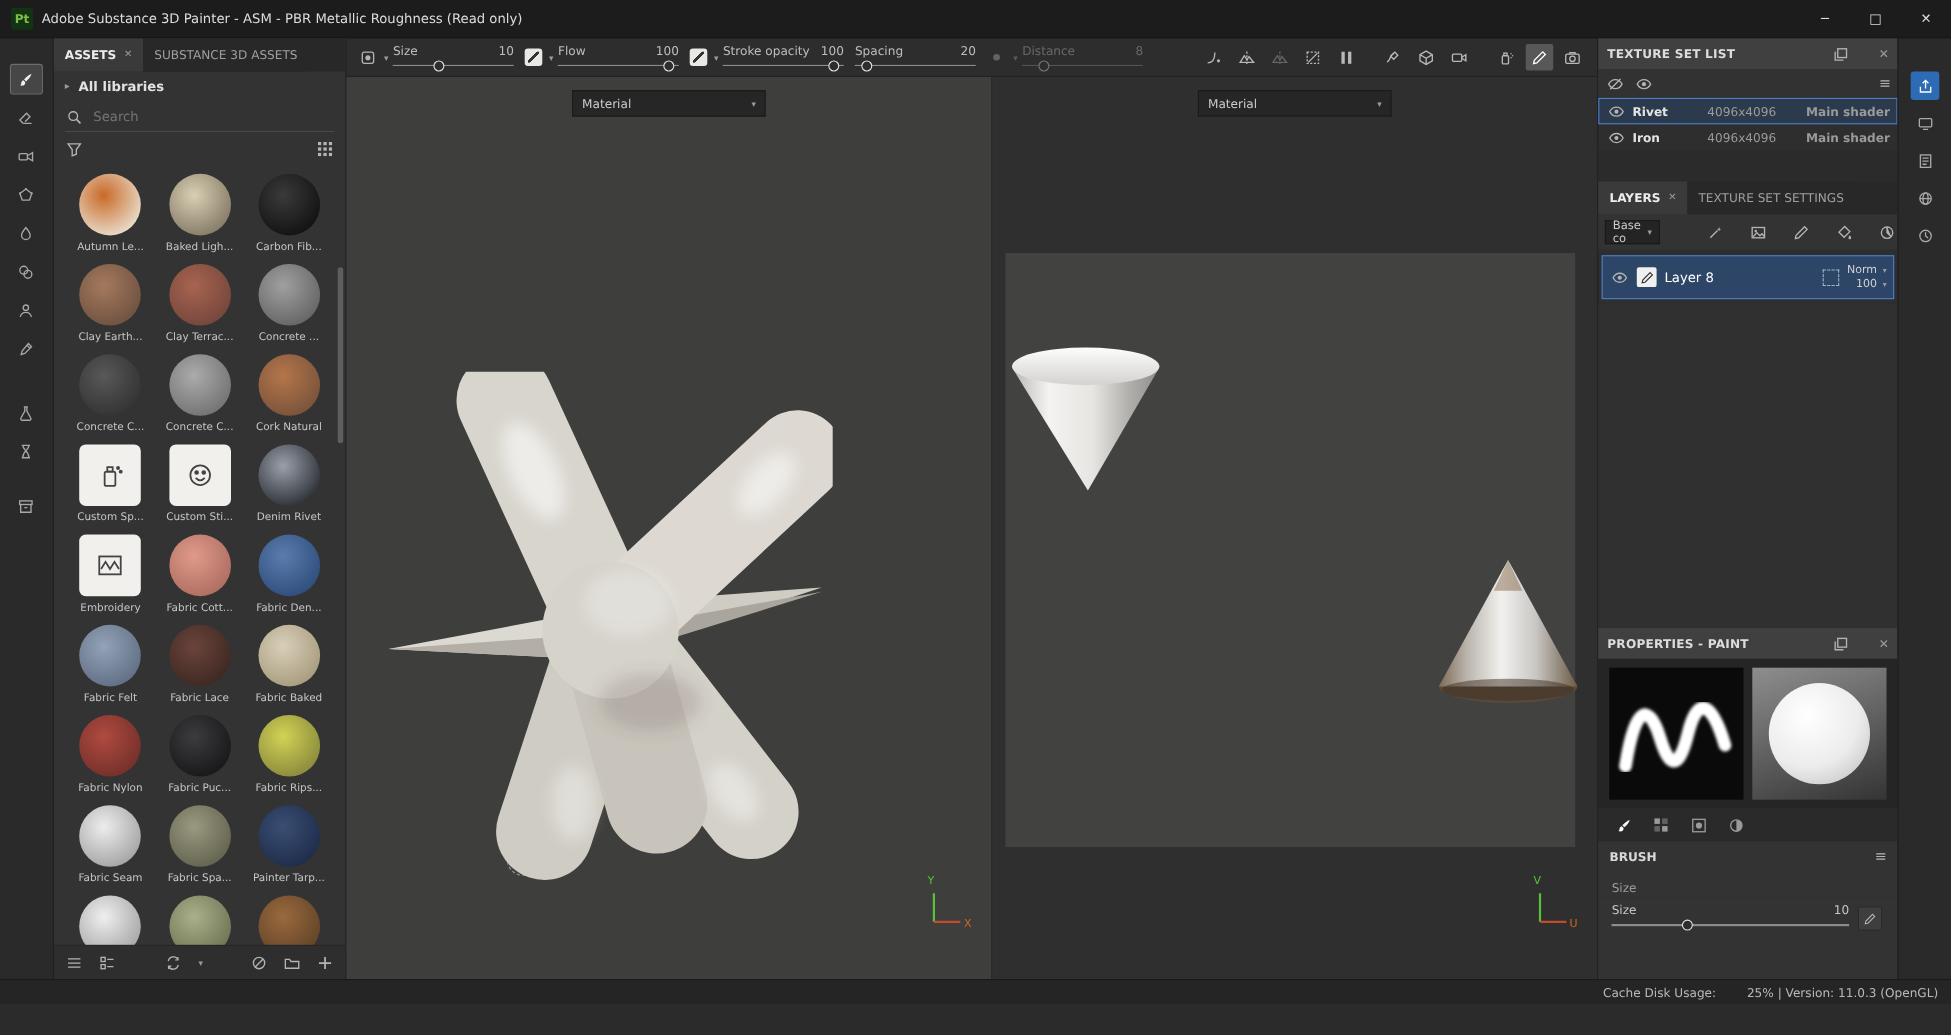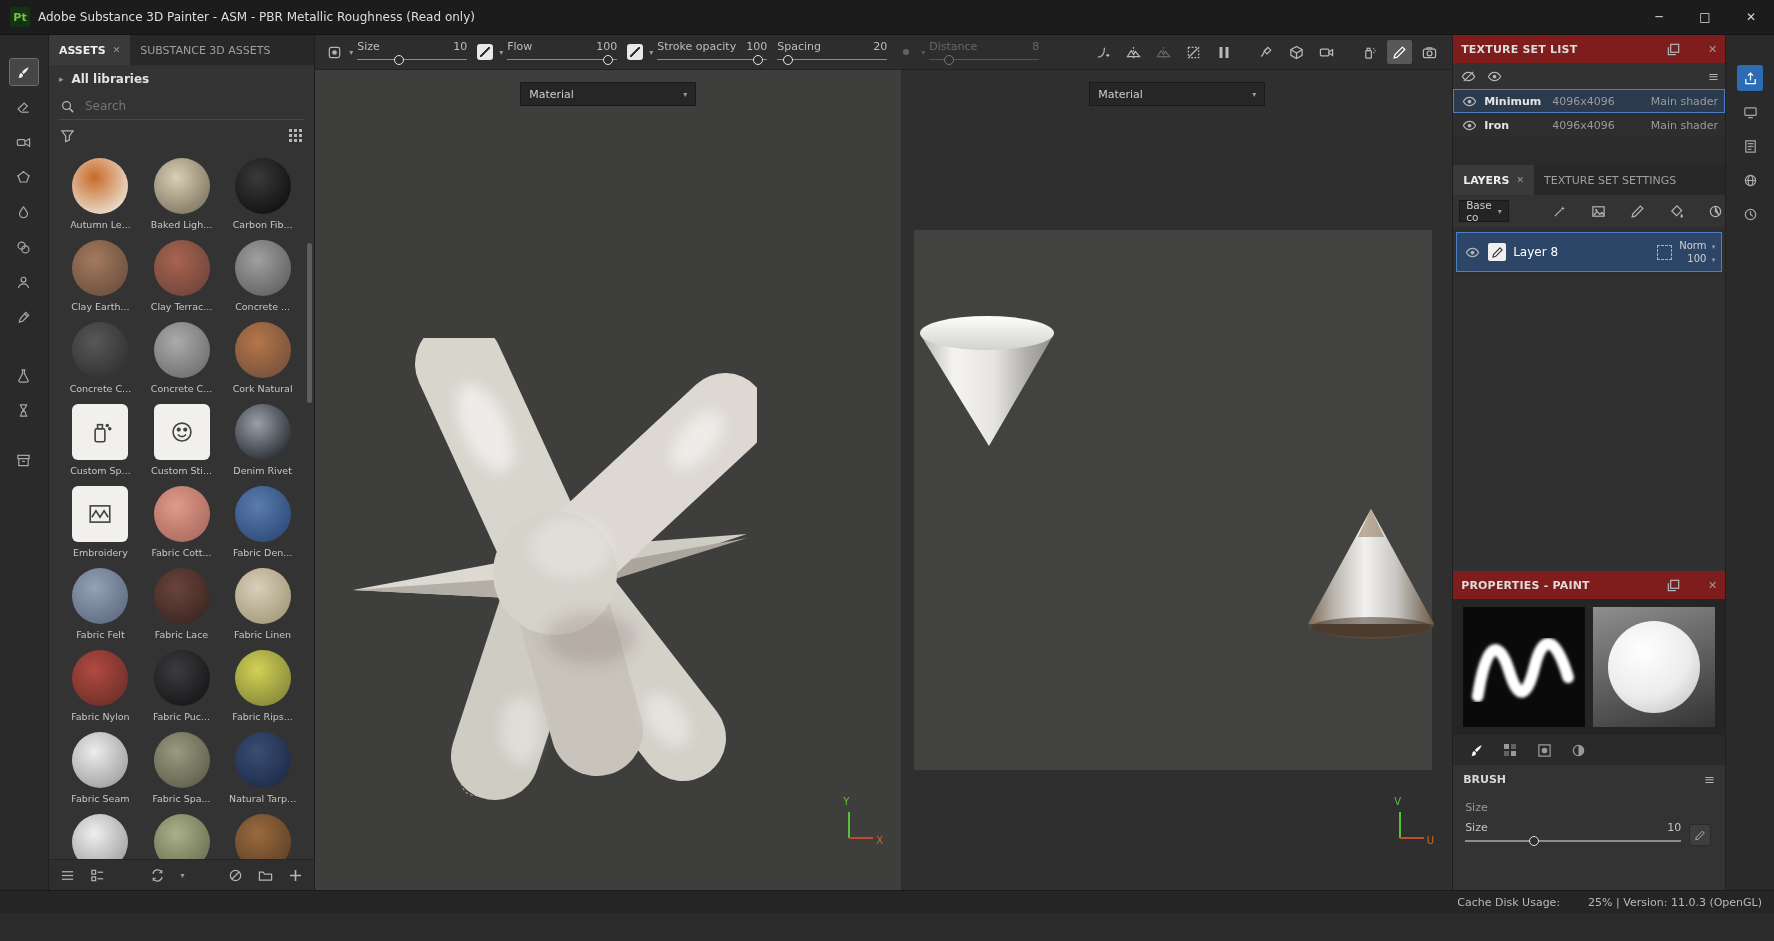--- a/index.html
+++ b/index.html
@@ -82,29 +82,29 @@
           border:1px solid #1a1a1a;display:flex;align-items:center;justify-content:space-between;padding:0 8px;
           color:#cccccc;font-size:11px;z-index:5;}
   .brush-cursor{position:absolute;left:146px;top:698px;width:26px;height:26px;border:1.5px dashed #d0d0d0;
                 border-radius:50%;opacity:.75;}
   .gizmo{position:absolute;right:22px;bottom:42px;width:44px;height:48px;}
   .gizmo .ax-up{position:absolute;left:8px;top:-4px;color:#58c238;font-size:10px;}
   .gizmo .ax-right{position:absolute;right:-4px;bottom:2px;color:#d2691e;font-size:10px;}
   .shape{position:absolute;}
   
   .right-panel{width:272px;background:#2e2e2e;border-left:1px solid #1f1f1f;display:flex;flex-direction:column;font-size:11px;}
-  .rp-header{height:28px;background:#7f1d1d;display:flex;align-items:center;padding:0 8px;gap:25px;flex:0 0 auto;}
+  .rp-header{height:28px;background:#404040;display:flex;align-items:center;padding:0 8px;gap:25px;flex:0 0 auto;}
   .rp-title{font-weight:bold;font-size:11px;color:#dcdcdc;letter-spacing:.2px;flex:1;}
   .ts-toolbar{height:26px;background:#323232;display:flex;align-items:center;padding:0 6px;gap:8px;flex:0 0 auto;}
   .ts-toolbar .spacer{flex:1;}
   .ts-row{height:22px;display:flex;align-items:center;gap:6px;padding:0 6px;border:1px solid transparent;flex:0 0 auto;}
   .ts-row.selected{border-color:#4e7fc4;background:#2c3a4e;}
   .ts-name{width:62px;color:#e4e4e4;font-weight:bold;}
   .ts-res{flex:1;color:#9a9a9a;}
-  .ts-shader{color:#9a9a9a;}
+  .ts-shader{color:#9a9a9a;font-weight:bold;}
   .rp-gap{height:28px;background:#2b2b2b;flex:0 0 auto;}
   .layer-tabs{height:30px;background:#282828;display:flex;align-items:stretch;flex:0 0 auto;}
   .channel-row{height:32px;background:#333;display:flex;align-items:center;padding:0 6px;gap:21px;flex:0 0 auto;}
   .mini-dd{height:20px;background:#242424;border:1px solid #191919;display:flex;align-items:center;gap:4px;
            padding:0 6px;color:#cccccc;font-size:10.5px;}
   .channel-row .spacer{flex:1;}
   .layer-row{margin:5px 3px;height:38px;background:#2d4668;border:1px solid #4e7fc4;display:flex;align-items:center;
              padding:0 6px;gap:7px;flex:0 0 auto;}
   .layer-chip{width:18px;height:18px;background:#f0f0f0;border-radius:2px;display:flex;align-items:center;
               justify-content:center;color:#333;}
@@ -361,21 +361,21 @@
           <div class="asset-tile">
             <div class="thumb circle" style="background: radial-gradient(circle at 40% 35%, rgb(147, 162, 182) 0%, rgb(93, 107, 128) 85%);"></div>
             <div class="asset-label">Fabric Felt</div>
           </div>
           <div class="asset-tile">
             <div class="thumb circle" style="background: radial-gradient(circle at 40% 35%, rgb(106, 68, 60) 0%, rgb(58, 38, 32) 85%);"></div>
             <div class="asset-label">Fabric Lace</div>
           </div>
           <div class="asset-tile">
             <div class="thumb circle" style="background: radial-gradient(circle at 40% 35%, rgb(217, 207, 186) 0%, rgb(163, 152, 121) 85%);"></div>
-            <div class="asset-label">Fabric Linen</div>
+            <div class="asset-label">Fabric Baked</div>
           </div>
           <div class="asset-tile">
             <div class="thumb circle" style="background: radial-gradient(circle at 40% 35%, rgb(176, 74, 64) 0%, rgb(110, 46, 40) 85%);"></div>
             <div class="asset-label">Fabric Nylon</div>
           </div>
           <div class="asset-tile">
             <div class="thumb circle" style="background: radial-gradient(circle at 40% 35%, rgb(60, 60, 62) 0%, rgb(21, 21, 23) 85%);"></div>
             <div class="asset-label">Fabric Puc...</div>
           </div>
           <div class="asset-tile">
@@ -385,21 +385,21 @@
           <div class="asset-tile">
             <div class="thumb circle" style="background: radial-gradient(circle at 40% 35%, rgb(237, 237, 237) 0%, rgb(158, 158, 158) 85%);"></div>
             <div class="asset-label">Fabric Seam</div>
           </div>
           <div class="asset-tile">
             <div class="thumb circle" style="background: radial-gradient(circle at 40% 35%, rgb(154, 154, 128) 0%, rgb(94, 94, 76) 85%);"></div>
             <div class="asset-label">Fabric Spa...</div>
           </div>
           <div class="asset-tile">
             <div class="thumb circle" style="background: radial-gradient(circle at 40% 35%, rgb(58, 78, 116) 0%, rgb(28, 42, 70) 85%);"></div>
-            <div class="asset-label">Natural Tarp...</div>
+            <div class="asset-label">Painter Tarp...</div>
           </div>
           <div class="asset-tile">
             <div class="thumb circle" style="background: radial-gradient(circle at 40% 35%, rgb(239, 239, 239) 0%, rgb(160, 160, 160) 85%);"></div>
             <div class="asset-label"></div>
           </div>
           <div class="asset-tile">
             <div class="thumb circle" style="background: radial-gradient(circle at 40% 35%, rgb(170, 176, 138) 0%, rgb(106, 112, 80) 85%);"></div>
             <div class="asset-label"></div>
           </div>
           <div class="asset-tile">
@@ -737,21 +737,21 @@
         <span style="color:#b4b4b4;font-size:13px">≡</span>
       </div>
       <div id="ts-rows">
           <div class="ts-row selected">
             <span class="i">
               <svg width="15" height="15" viewBox="0 0 16 16" fill="none" stroke="currentColor" stroke-width="1.3">
                 <path d="M1.5 8C3 5.2 5.4 3.6 8 3.6S13 5.2 14.5 8C13 10.8 10.6 12.4 8 12.4S3 10.8 1.5 8z"></path>
                 <circle cx="8" cy="8" r="2" fill="currentColor" stroke="none"></circle>
               </svg>
             </span>
-            <span class="ts-name">Minimum</span>
+            <span class="ts-name">Rivet</span>
             <span class="ts-res">4096x4096</span>
             <span class="ts-shader">Main shader</span>
           </div>
           <div class="ts-row">
             <span class="i">
               <svg width="15" height="15" viewBox="0 0 16 16" fill="none" stroke="currentColor" stroke-width="1.3">
                 <path d="M1.5 8C3 5.2 5.4 3.6 8 3.6S13 5.2 14.5 8C13 10.8 10.6 12.4 8 12.4S3 10.8 1.5 8z"></path>
                 <circle cx="8" cy="8" r="2" fill="currentColor" stroke="none"></circle>
               </svg>
             </span>

